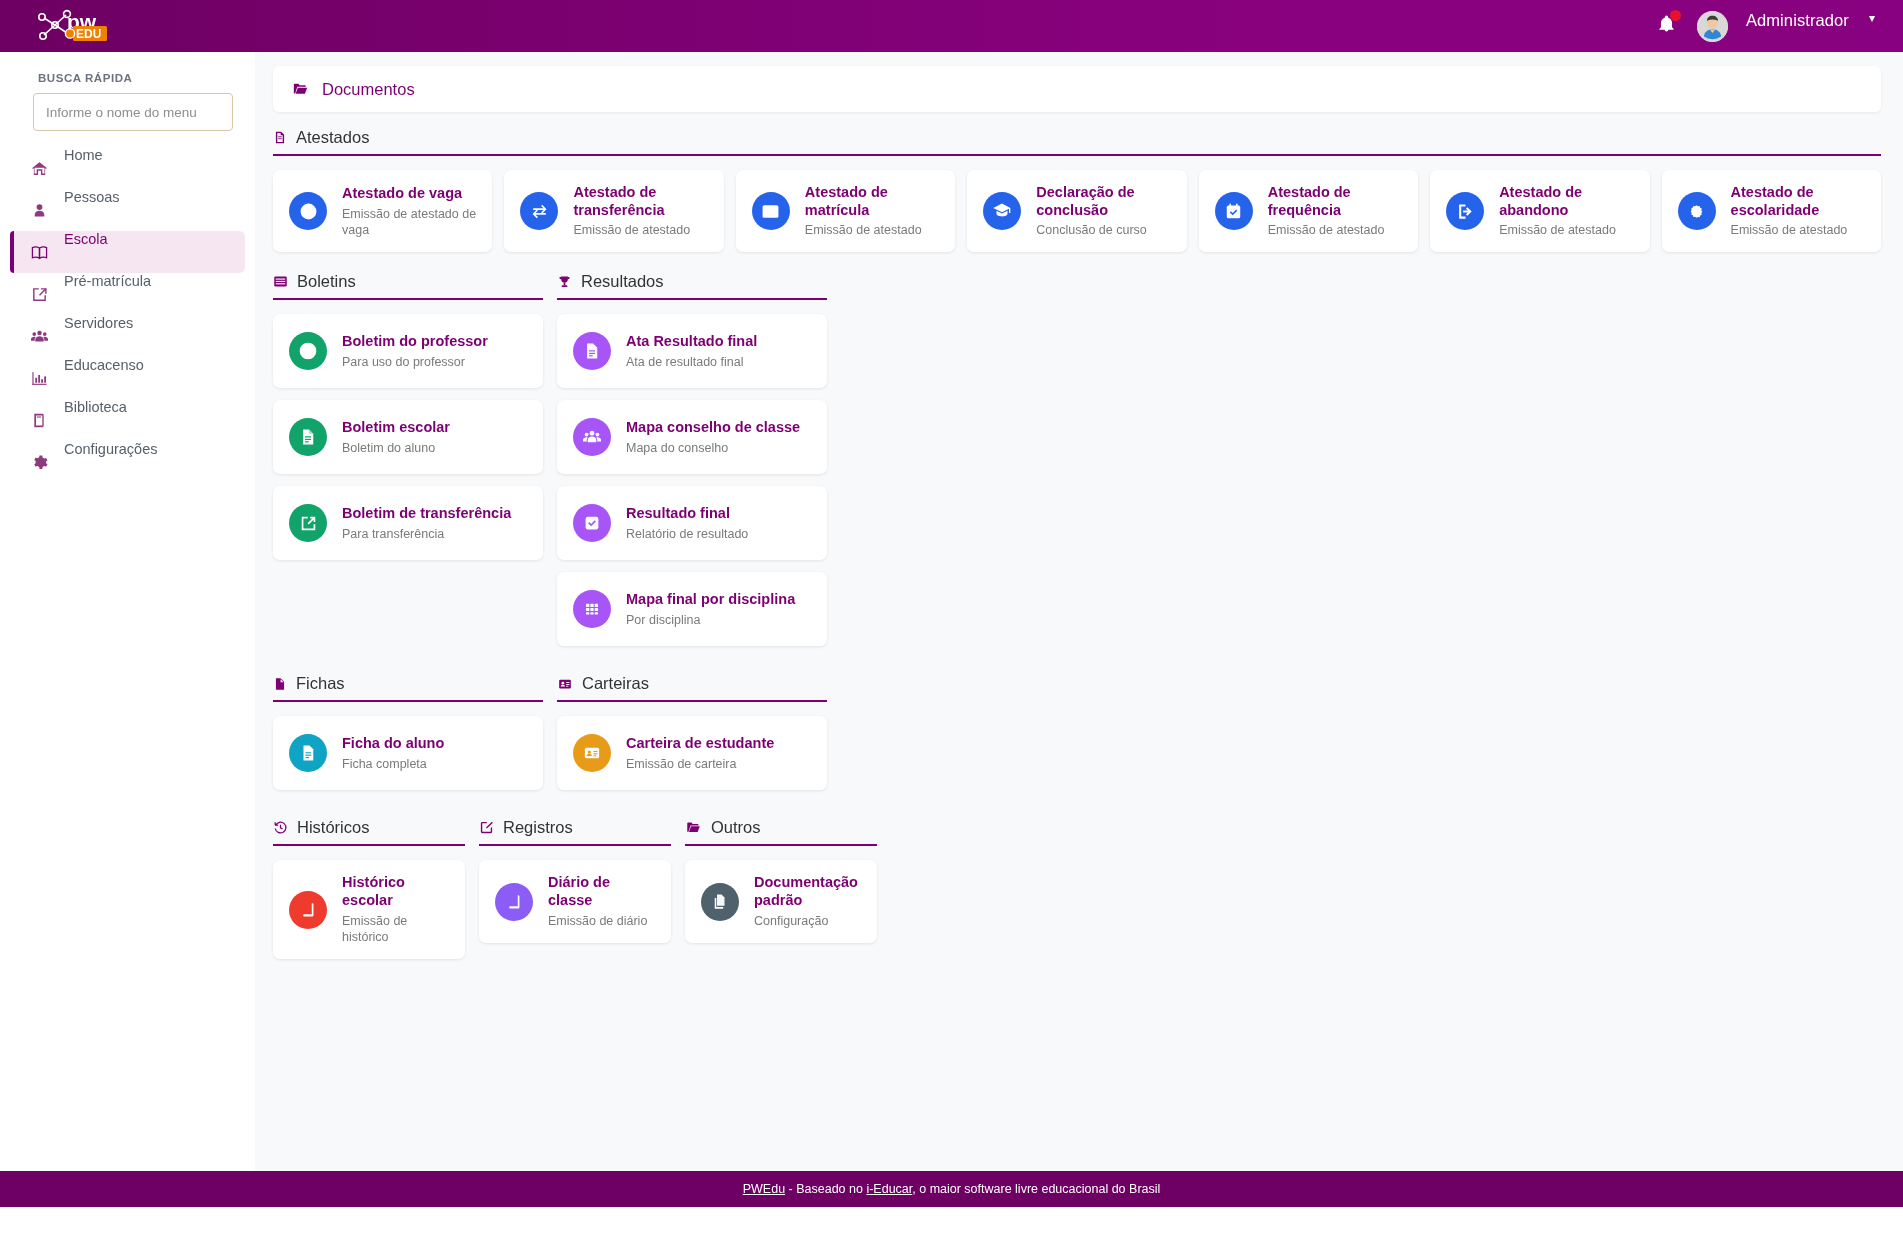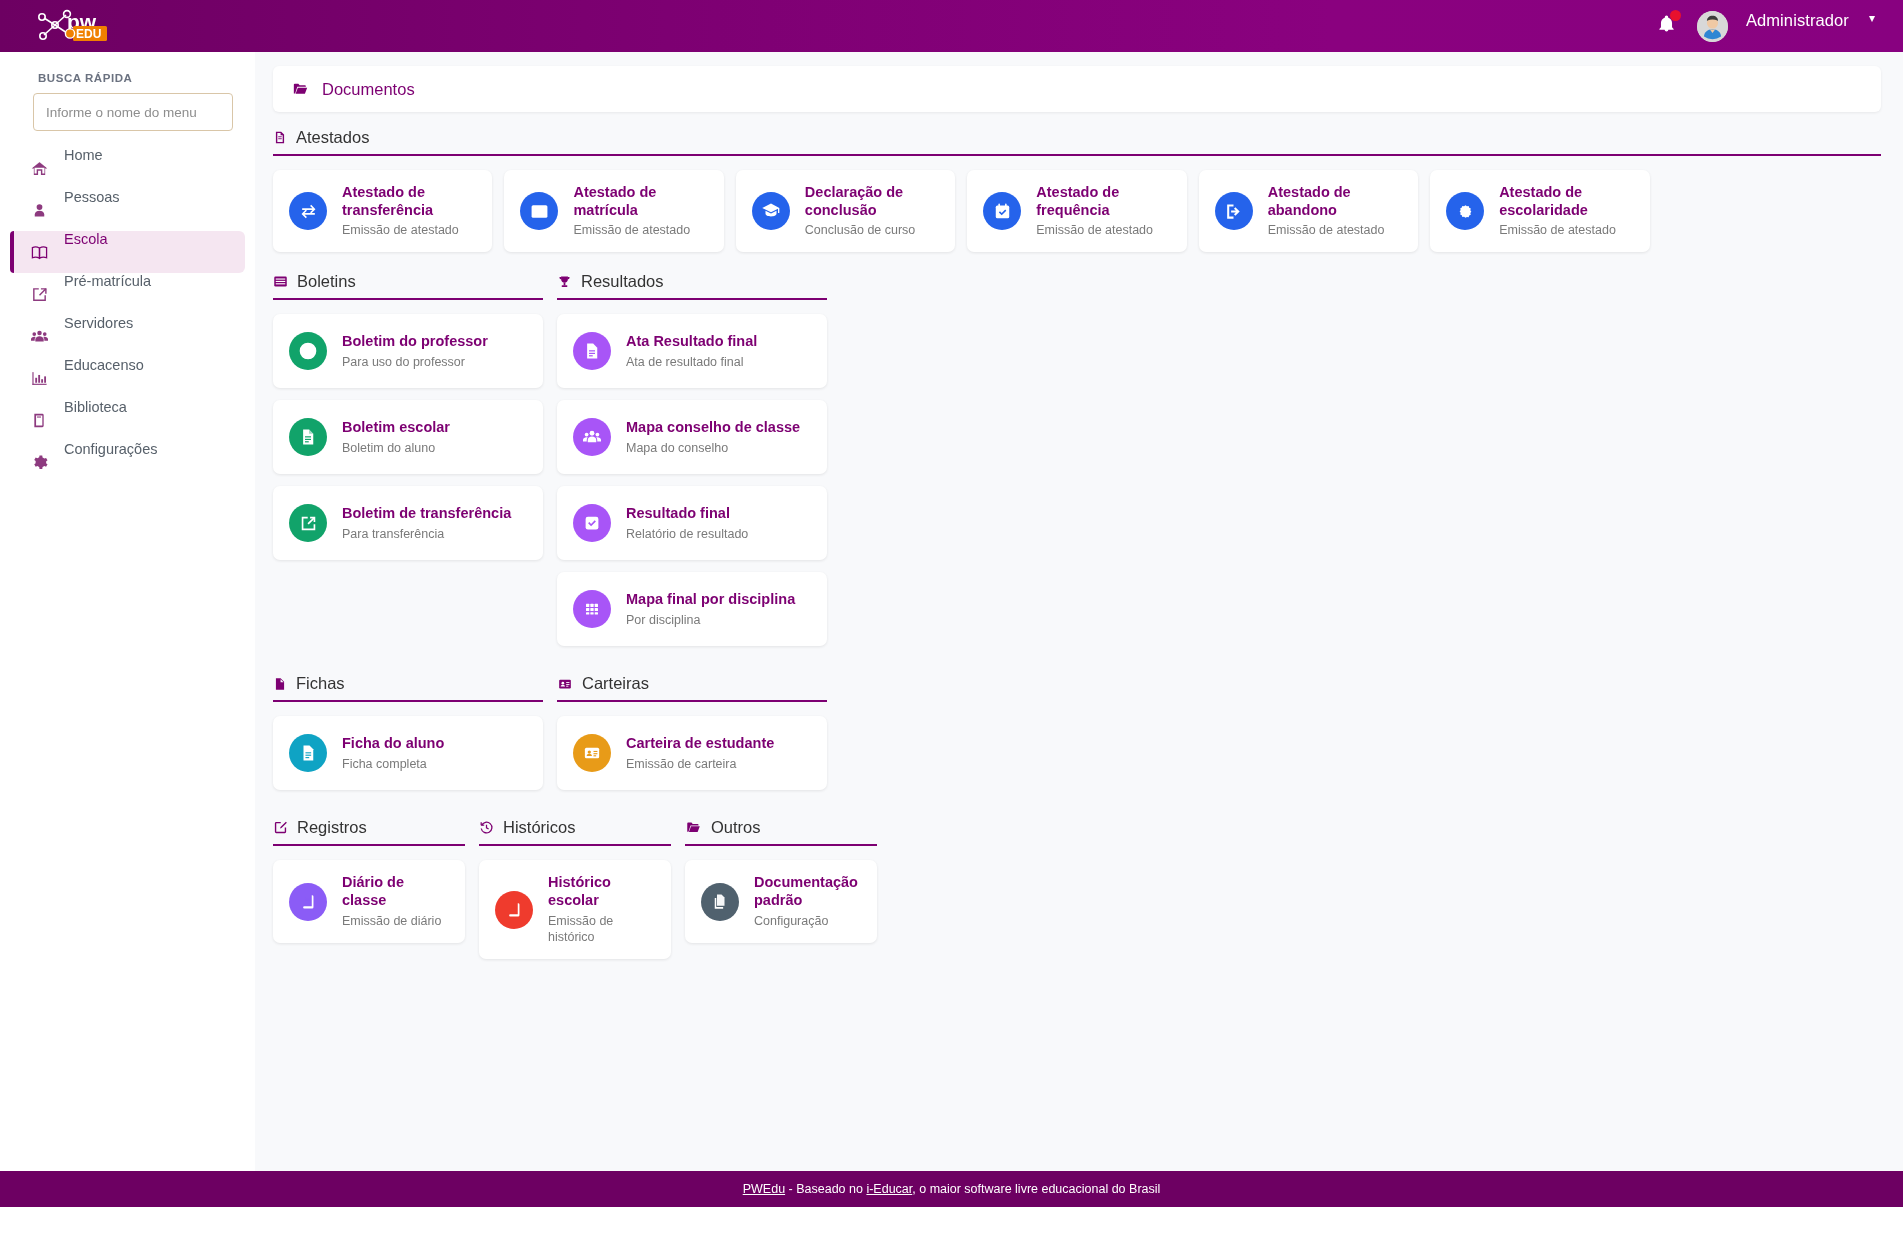--- a/index.html
+++ b/index.html
@@ -290,20 +290,32 @@
               <rect x="9" y="10" width="6" height="1.5"></rect>
               <rect x="9" y="13.4" width="6" height="1.5"></rect>
             </svg>
         </span>
         <span class="sh-text">Atestados</span>
       </div>
       <div class="sect-rule"></div>
 
       <div class="row-atestados">
 
+        <div class="card">
+          <span class="cico" style="background:#2563eb">
+            <svg width="19" height="19" viewBox="0 0 24 24" fill="currentColor">
+                <circle cx="12" cy="12" r="10"></circle>
+                <path d="M10.6 16.2 6.8 12.4l1.5-1.5 2.3 2.3 5-5 1.5 1.5-6.5 6.5z" fill="#fff"></path>
+              </svg>
+          </span>
+          <span class="ctxt">
+            <span class="ctitle">Atestado de vaga</span>
+            <span class="csub" style="display:block">Emissão de atestado de vaga</span>
+          </span>
+        </div>
 
         <div class="card">
           <span class="cico" style="background:#2563eb">
             <svg width="19" height="19" viewBox="0 0 24 24" fill="currentColor">
                 <path d="M4 8h13l-3-3 1.4-1.4L20.8 9l-5.4 5.4L14 13l3-3H4V8z"></path>
                 <path d="M20 16H7l3 3-1.4 1.4L3.2 15l5.4-5.4L10 11l-3 3h13v2z"></path>
               </svg>
           </span>
           <span class="ctxt">
             <span class="ctitle">Atestado de transferência</span>
@@ -591,69 +603,69 @@
         </div>
       </div>
 
       <div class="block-gap"></div>
 
       <div class="grid-3">
 
         <div class="col">
           <div class="sect-head">
             <span class="sh-ico">
+              <svg width="15" height="15" viewBox="0 0 24 24" fill="none" stroke="currentColor" stroke-width="2">
+                  <path d="M3.5 8.2V3.4"></path>
+                  <path d="M3.5 8.2h4.8"></path>
+                  <path d="M4.2 8.6A8.6 8.6 0 1 1 3.6 13.6"></path>
+                  <path d="M12 7.6v4.9l3.4 2"></path>
+                </svg>
+            </span>
+            <span class="sh-text">Históricos</span>
+          </div>
+          <div class="sect-rule"></div>
+
+          <div class="card">
+            <span class="cico" style="background:#ef3b2d">
+              <svg width="17" height="17" viewBox="0 0 24 24" fill="#fff">
+                  <path d="M6 3h11a2 2 0 0 1 2 2v15a2 2 0 0 1-2 2H6a1.6 1.6 0 0 1 0-3.2h10.6V3.2L6 3z"></path>
+                  <rect x="8.4" y="6.4" width="6.4" height="1.5" fill="#ef3b2d"></rect>
+                  <rect x="8.4" y="9.4" width="6.4" height="1.5" fill="#ef3b2d"></rect>
+                </svg>
+            </span>
+            <span class="ctxt">
+              <span class="ctitle">Histórico escolar</span>
+              <span class="csub" style="display:block">Emissão de histórico</span>
+            </span>
+          </div>
+        </div>
+
+        <div class="col">
+          <div class="sect-head">
+            <span class="sh-ico">
               <svg width="15" height="15" viewBox="0 0 24 24" fill="currentColor">
                   <path d="M3 5.2A2.2 2.2 0 0 1 5.2 3h7.2v2.2H5.2v13.6h13.6V12H21v6.8A2.2 2.2 0 0 1 18.8 21H5.2A2.2 2.2 0 0 1 3 18.8V5.2z"></path>
                   <path d="m20.6 2.6 1.6 1.6-8.6 8.6-2.4.8.8-2.4 8.6-8.6z"></path>
                 </svg>
             </span>
             <span class="sh-text">Registros</span>
           </div>
           <div class="sect-rule"></div>
 
           <div class="card">
             <span class="cico" style="background:#8b5cf6">
               <svg width="17" height="17" viewBox="0 0 24 24" fill="#fff">
                   <path d="M6 3h11a2 2 0 0 1 2 2v15a2 2 0 0 1-2 2H6a1.6 1.6 0 0 1 0-3.2h10.6V3.2L6 3z"></path>
                   <rect x="8.4" y="6.4" width="6.4" height="1.5" fill="#8b5cf6"></rect>
                   <rect x="8.4" y="9.4" width="6.4" height="1.5" fill="#8b5cf6"></rect>
                 </svg>
             </span>
             <span class="ctxt">
               <span class="ctitle">Diário de classe</span>
               <span class="csub" style="display:block">Emissão de diário</span>
-            </span>
-          </div>
-        </div>
-
-        <div class="col">
-          <div class="sect-head">
-            <span class="sh-ico">
-              <svg width="15" height="15" viewBox="0 0 24 24" fill="none" stroke="currentColor" stroke-width="2">
-                  <path d="M3.5 8.2V3.4"></path>
-                  <path d="M3.5 8.2h4.8"></path>
-                  <path d="M4.2 8.6A8.6 8.6 0 1 1 3.6 13.6"></path>
-                  <path d="M12 7.6v4.9l3.4 2"></path>
-                </svg>
-            </span>
-            <span class="sh-text">Históricos</span>
-          </div>
-          <div class="sect-rule"></div>
-
-          <div class="card">
-            <span class="cico" style="background:#ef3b2d">
-              <svg width="17" height="17" viewBox="0 0 24 24" fill="#fff">
-                  <path d="M6 3h11a2 2 0 0 1 2 2v15a2 2 0 0 1-2 2H6a1.6 1.6 0 0 1 0-3.2h10.6V3.2L6 3z"></path>
-                  <rect x="8.4" y="6.4" width="6.4" height="1.5" fill="#ef3b2d"></rect>
-                  <rect x="8.4" y="9.4" width="6.4" height="1.5" fill="#ef3b2d"></rect>
-                </svg>
-            </span>
-            <span class="ctxt">
-              <span class="ctitle">Histórico escolar</span>
-              <span class="csub" style="display:block">Emissão de histórico</span>
             </span>
           </div>
         </div>
 
         <div class="col">
           <div class="sect-head">
             <span class="sh-ico">
               <svg width="17" height="15" viewBox="0 0 24 24" fill="currentColor">
                   <path d="M2 5.4A1.4 1.4 0 0 1 3.4 4h5.4l1.9 2.2h8A1.4 1.4 0 0 1 20 7.6v1.1H7.2L4 18.6H2V5.4z"></path>
                   <path d="M8 10h14l-3.4 9.2H4.6L8 10z"></path>

